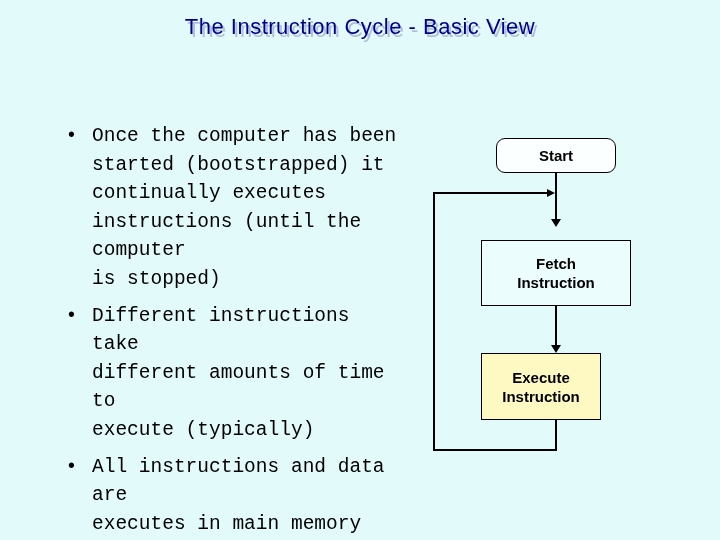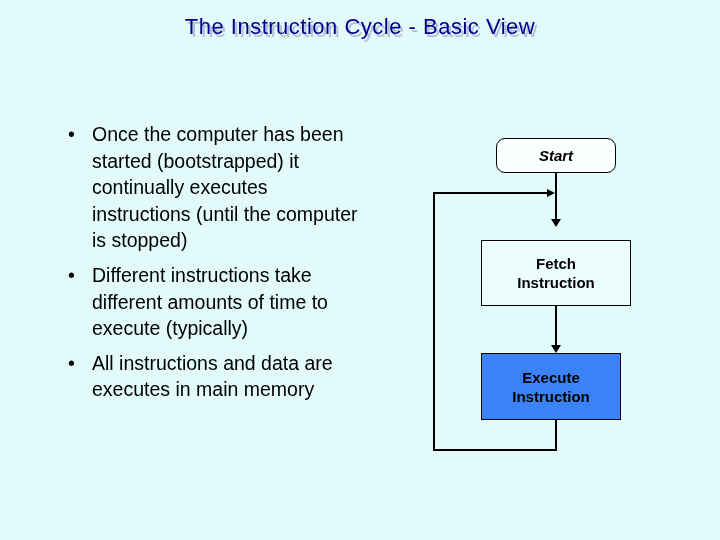--- a/index.html
+++ b/index.html
@@ -46,20 +46,21 @@
   }
   .bullet .marker {
     position: absolute;
     left: 6px;
     top: 0;
     font-size: 19.5px;
     line-height: 26.6px;
   }
   .bullet .btext {
     white-space: pre-line;
+    font-family: Liberation Mono, monospace;
   }
 
   
   .flowchart { position: absolute; left: 0; top: 0; width: 720px; height: 540px; }
 
   .node {
     position: absolute;
     display: flex;
     align-items: center;
     justify-content: center;
@@ -69,30 +70,29 @@
     font-size: 15px;
     line-height: 19px;
     color: #000000;
     white-space: pre-line;
     box-sizing: border-box;
   }
   .node.start {
     left: 496px; top: 138px; width: 120px; height: 35px;
     border-radius: 9px;
     background: #fbffff;
-    font-style: italic;
   }
   .node.fetch {
     left: 481px; top: 227px; width: 150px; height: 66px;
     background: #ebfdfd;
     margin-top: 13px;
   }
   .node.execute {
-    left: 481px; top: 353px; width: 140px; height: 67px;
-    background: #3b82f6;
+    left: 481px; top: 353px; width: 120px; height: 67px;
+    background: #fef9c3;
   }
 
   .line { position: absolute; background: #000000; }
 
   .arrow-down {
     position: absolute;
     width: 0; height: 0;
     border-left: 5px solid transparent;
     border-right: 5px solid transparent;
     border-top: 8px solid #000000;

